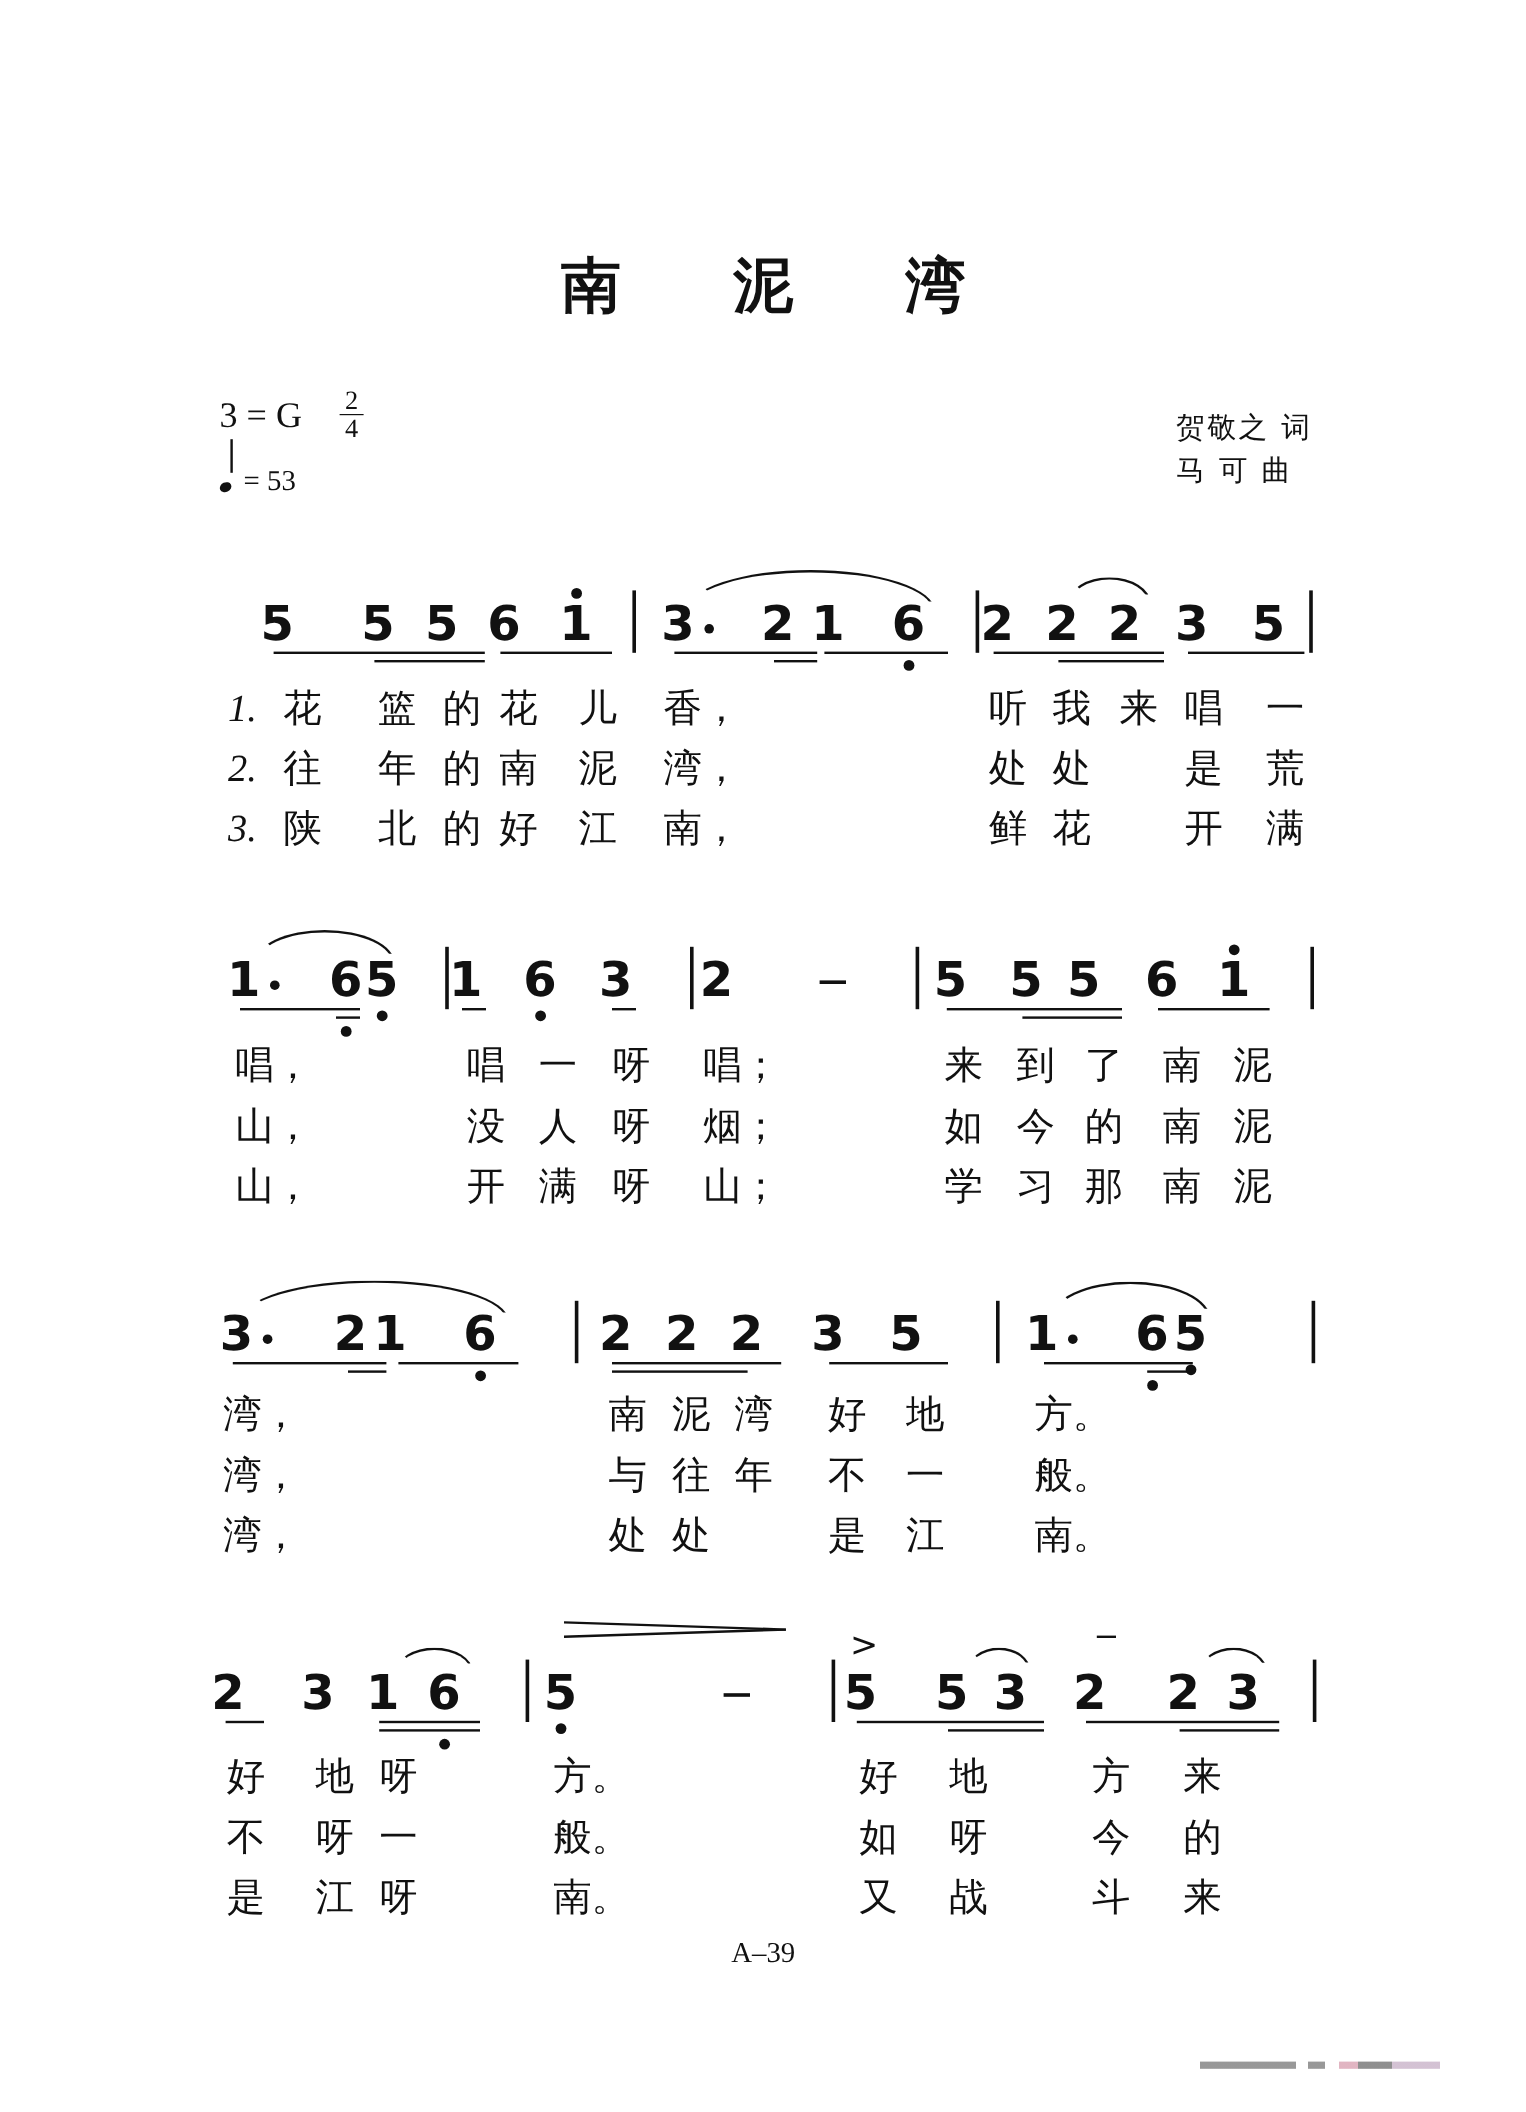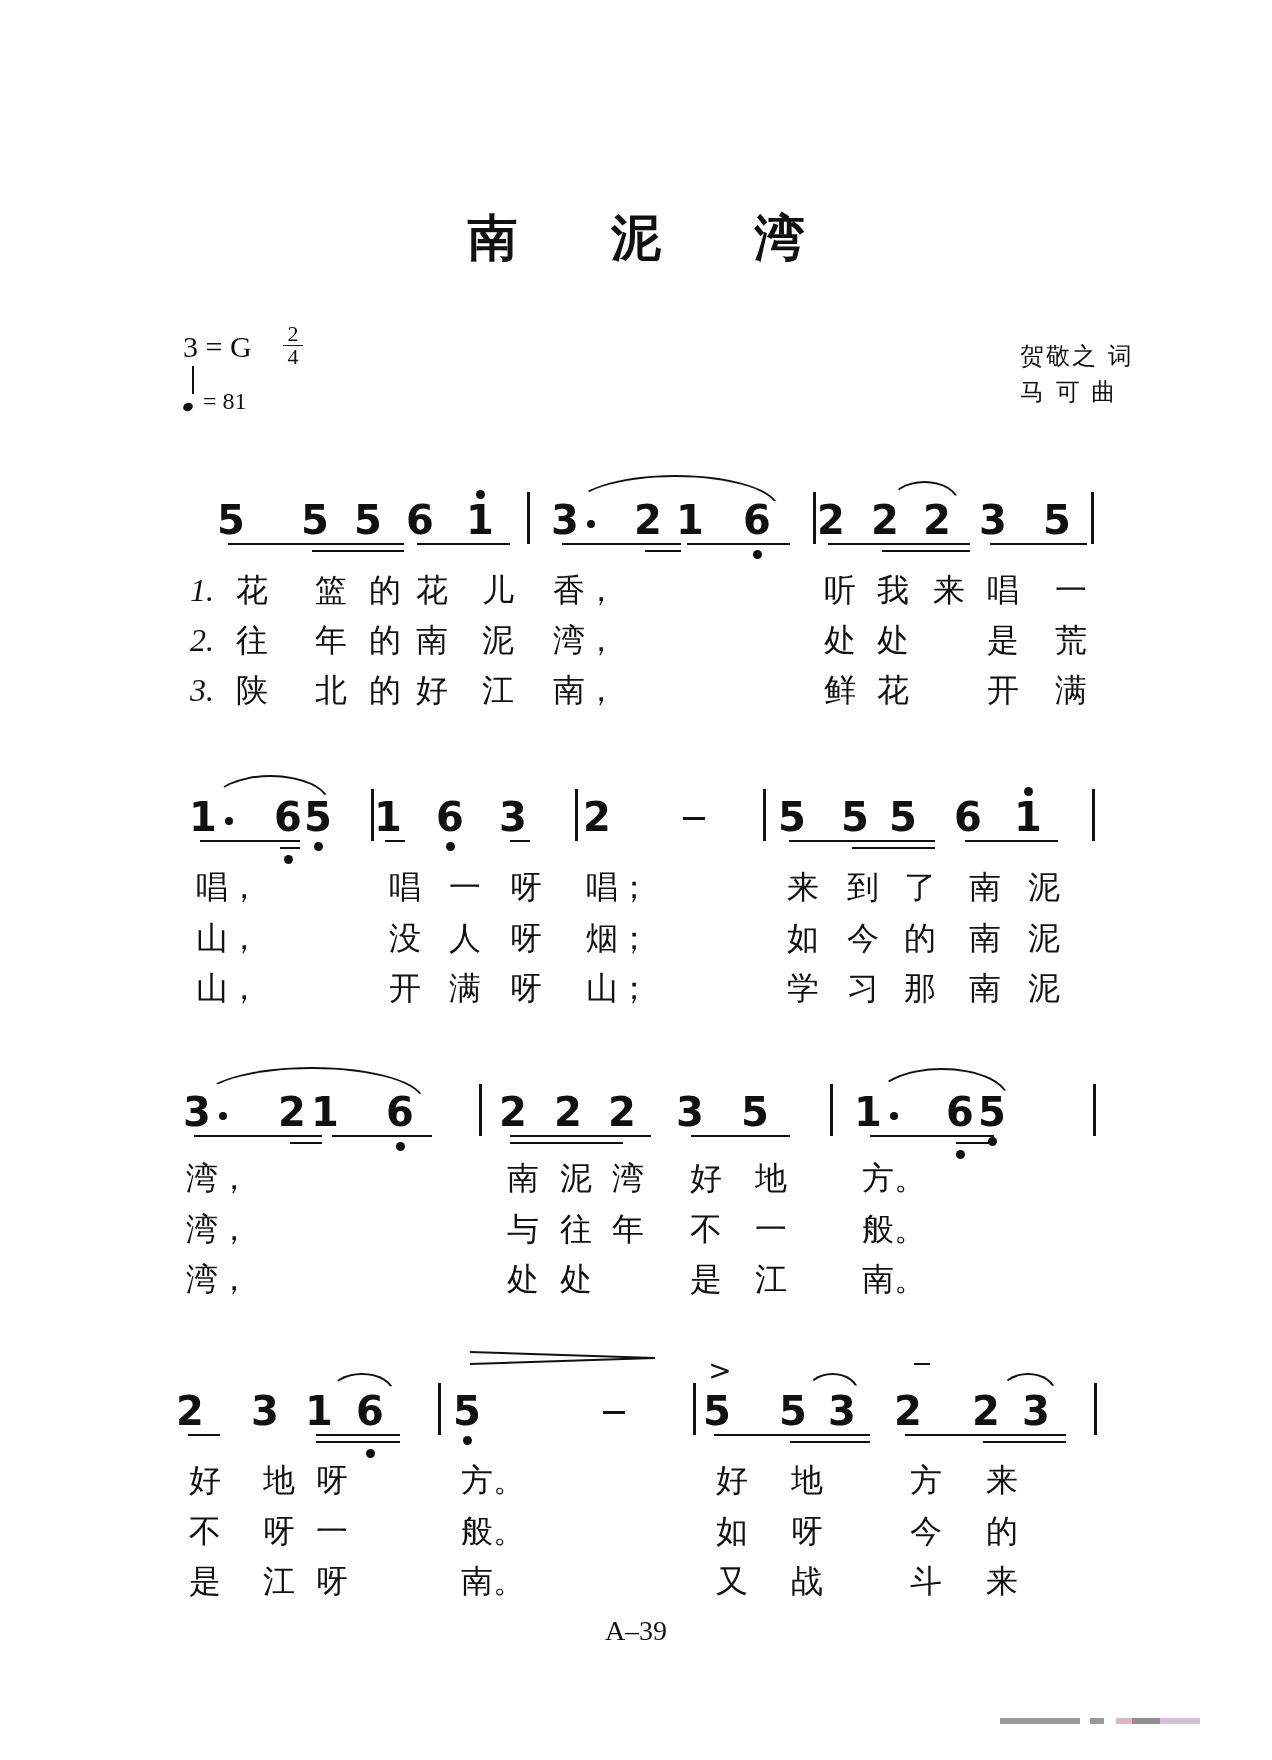--- a/index.html
+++ b/index.html
@@ -5,31 +5,31 @@
   html, body { margin:0; padding:0; background:#ffffff; }
   body { width:1272px; height:1760px; position:relative; overflow:hidden; color:#111; }
   .abs { position:absolute; }
   .title { left:0; width:1272px; top:205px; text-align:center; font-family:"DejaVu Sans", sans-serif; font-weight:bold; font-size:50px; letter-spacing:38px; color:#111; padding-left:38px; box-sizing:border-box; }
   .key { left:183px; top:330px; font-family:"Liberation Serif", serif; font-size:30px; }
   .key .frac { position:absolute; left:100px; top:-6px; width:20px; text-align:center; font-size:22px; line-height:20px; }
   .key .frac .bar { display:block; border-top:1.5px solid #111; margin:1px 0; }
   .tempo { left:183px; top:388px; font-family:"Liberation Serif", serif; font-size:24px; }
   .tempo .note-head { display:inline-block; width:10px; height:8px; background:#111; border-radius:50%; transform:rotate(-25deg); position:relative; top:2px; }
   .tempo .stem { position:absolute; left:9px; top:-22px; width:2px; height:28px; background:#111; }
-  .credits { left:1020px; top:338px; font-family:"DejaVu Serif", serif; font-size:24px; line-height:36px; letter-spacing:2px; }
+  .credits { left:980px; top:338px; font-family:"DejaVu Serif", serif; font-size:24px; line-height:36px; letter-spacing:2px; }
   .num { font-family:"DejaVu Sans", sans-serif; font-weight:bold; font-size:40px; line-height:40px; width:30px; text-align:center; }
   .dotnote { width:9px; height:9px; border-radius:50%; background:#111; }
   .uline { height:2px; background:#111; }
   .barline { width:3px; background:#111; }
   .slur { border:2.5px solid #111; border-color:#111 transparent transparent transparent; border-radius:50% 50% 0 0 / 100% 100% 0 0; }
   .dash { height:3px; background:#111; }
   .aug { width:8px; height:8px; border-radius:50%; background:#111; }
   .lyric { font-family:"DejaVu Serif", serif; font-size:32px; line-height:40px; width:40px; text-align:center; }
   .verse-num { font-family:"Liberation Serif", serif; font-style:italic; font-size:32px; line-height:40px; }
-  .page-num { left:0; width:1272px; text-align:center; top:1615px; font-family:"Liberation Serif", serif; font-size:28px; }
+  .page-num { left:0; width:1272px; text-align:center; top:1615px; font-family:"Liberation Serif", serif; font-size:24px; }
   .watermark { left:1000px; top:1718px; height:6px; width:200px; background:linear-gradient(90deg,#444 0 40%,transparent 40% 45%,#444 45% 52%,transparent 52% 58%,#c87890 58% 66%,#333 66% 80%,#b090b0 80% 100%); opacity:0.55; }
   .cresc-line { height:2px; background:#111; transform-origin:left center; }
 </style>
 </head>
 <body>
 
 <div class="abs title">南 泥 湾</div>
 
 <div class="abs key">
   <span>3 = G</span>
@@ -37,21 +37,21 @@
     <span>2</span>
     <span class="bar"></span>
     <span>4</span>
   </span>
 </div>
 
 <div class="abs tempo">
   <span style="position:relative;display:inline-block;width:14px;">
     <span class="note-head"></span><span class="stem"></span>
   </span>
-  <span>= 81</span>
+  <span>= 53</span>
 </div>
 
 <div class="abs credits">
   <div>贺敬之 词</div>
   <div>马  可 曲</div>
 </div>
 
 <div id="score">
     <div class="abs barline" style="left: 527px; top: 492px; height: 52px;"></div>
     <div class="abs barline" style="left: 813px; top: 492px; height: 52px;"></div>

